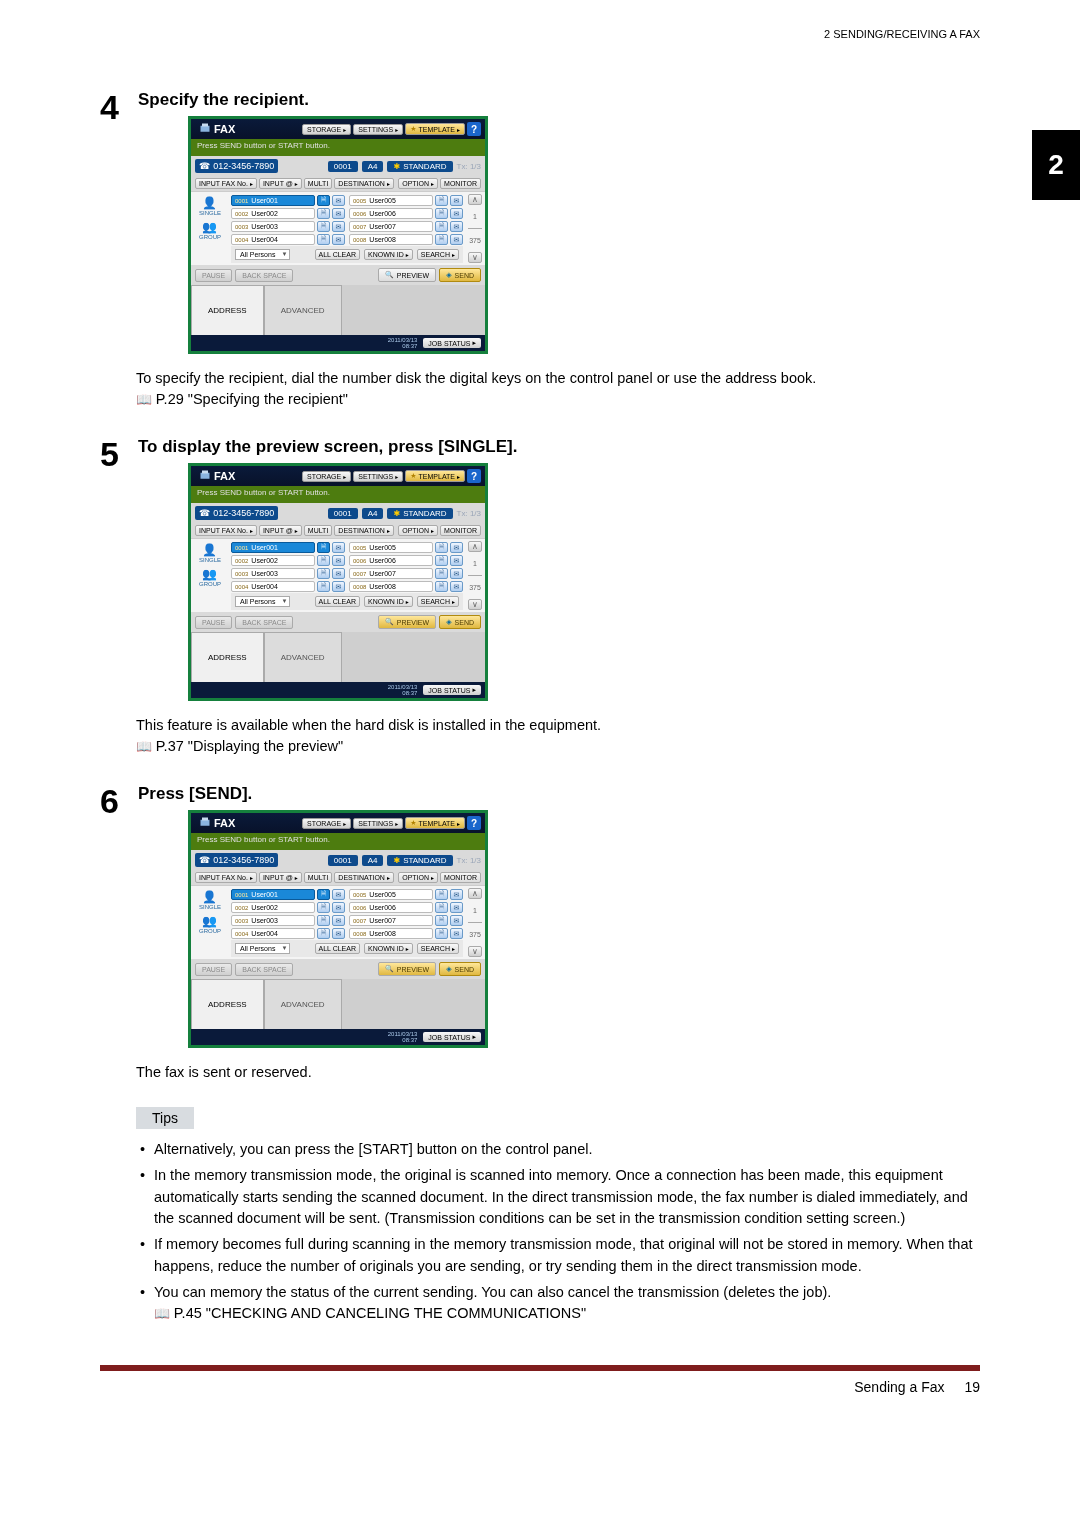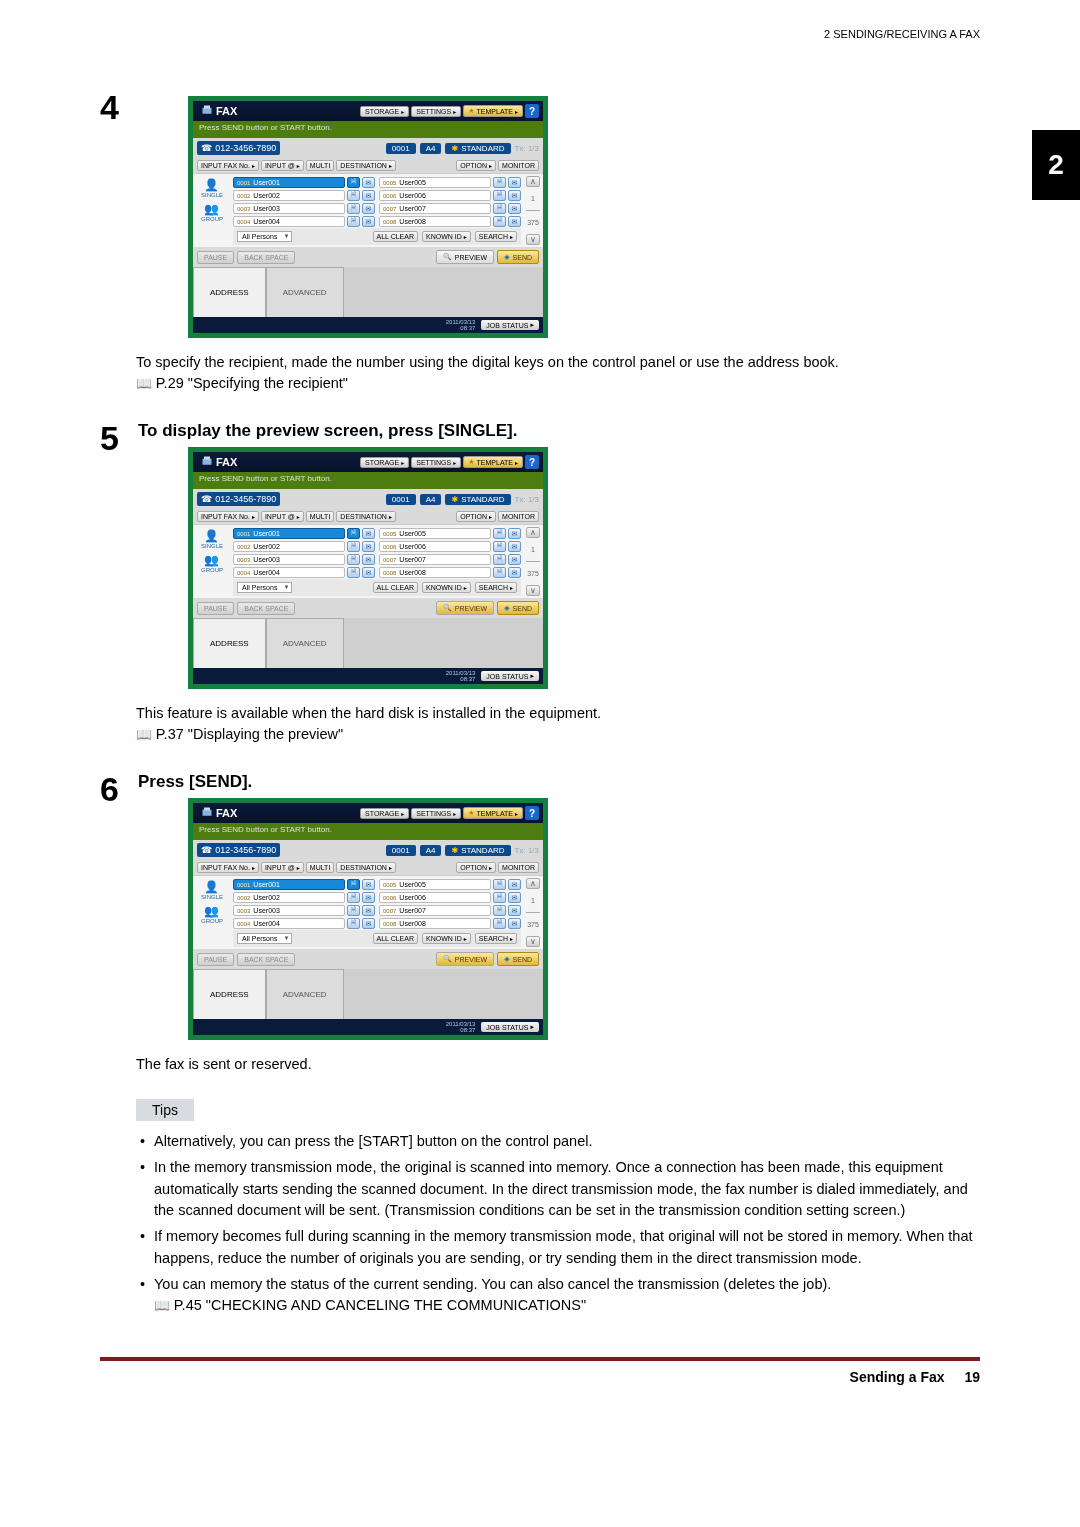--- a/index.html
+++ b/index.html
@@ -41,23 +41,23 @@
     line-height: 1;
   }
   .step-body { flex: 1; padding-left: 8px; }
   .step-title { font-size: 17px; font-weight: bold; margin-bottom: 6px; }
   .body-text { font-size: 14.5px; margin: 8px 0 0 36px; line-height: 1.45; }
   .ref-text { font-size: 14.5px; margin: 2px 0 0 36px; }
   .book-icon::before { content: "📖 "; font-size: 13px; }
 
   
   .fax-panel {
-    width: 360px;
+    width: 300px;
     margin: 6px 0 6px 50px;
-    border: 5px solid #15803d;
+    border: 3px solid #15803d;
     font-family: Arial, sans-serif;
   }
   .fax-top {
     background: linear-gradient(#0a1a3a, #08122a);
     color: #fff;
     padding: 3px 4px;
     display: flex;
     align-items: center;
     gap: 2px;
     font-size: 9px;
@@ -316,43 +316,43 @@
   .tips-list {
     list-style: none;
     padding: 10px 0 0 0;
     font-size: 14.5px;
     line-height: 1.5;
   }
   .tips-list li { padding-left: 18px; position: relative; margin-bottom: 4px; }
   .tips-list li::before { content: "•"; position: absolute; left: 4px; }
 
   .page-footer {
-    border-top: 4px solid #7f1d1d;
+    border-top: 6px solid #7f1d1d;
     margin-top: 40px;
     padding-top: 8px;
     text-align: right;
     font-size: 14px;
-    font-weight: bold;
   }
   .page-footer .pn { margin-left: 16px; }
 
   .panel-wrap { position: relative; }
 </style>
 </head>
 <body>
 
 <div class="chapter-tab">2</div>
 
 <div class="page">
 
   <div class="header-bar">2 SENDING/RECEIVING A FAX</div>
 
   <div class="step">
     <div class="step-num">4</div>
     <div class="step-body">
+      <div class="step-title">Specify the recipient.</div>
       <div class="panel-wrap" id="panel-4">
 <div class="fax-panel">
   <div class="fax-top">
     <div class="fax-title">
       <span>
         <svg viewBox="0 0 16 16">
                     <rect x="2" y="5" width="12" height="8" fill="#8ab4e0"></rect>
                     <rect x="4" y="2" width="8" height="4" fill="#c8dcf0"></rect>
                   </svg>
       </span>
@@ -510,21 +510,21 @@
     </div>
     <div class="job-status-btn">
                 <span>JOB STATUS</span>
                 <span class="arrow">▸</span>
               </div>
   </div>
 </div>
 </div>
     </div>
   </div>
-  <div class="body-text">To specify the recipient, made the number using the digital keys on the control panel or use the address book.</div>
+  <div class="body-text">To specify the recipient, dial the number disk the digital keys on the control panel or use the address book.</div>
   <div class="ref-text book-icon">P.29 "Specifying the recipient"</div>
 
   <div class="step">
     <div class="step-num">5</div>
     <div class="step-body">
       <div class="step-title">To display the preview screen, press [SINGLE].</div>
       <div class="panel-wrap" id="panel-5">
 <div class="fax-panel">
   <div class="fax-top">
     <div class="fax-title">

